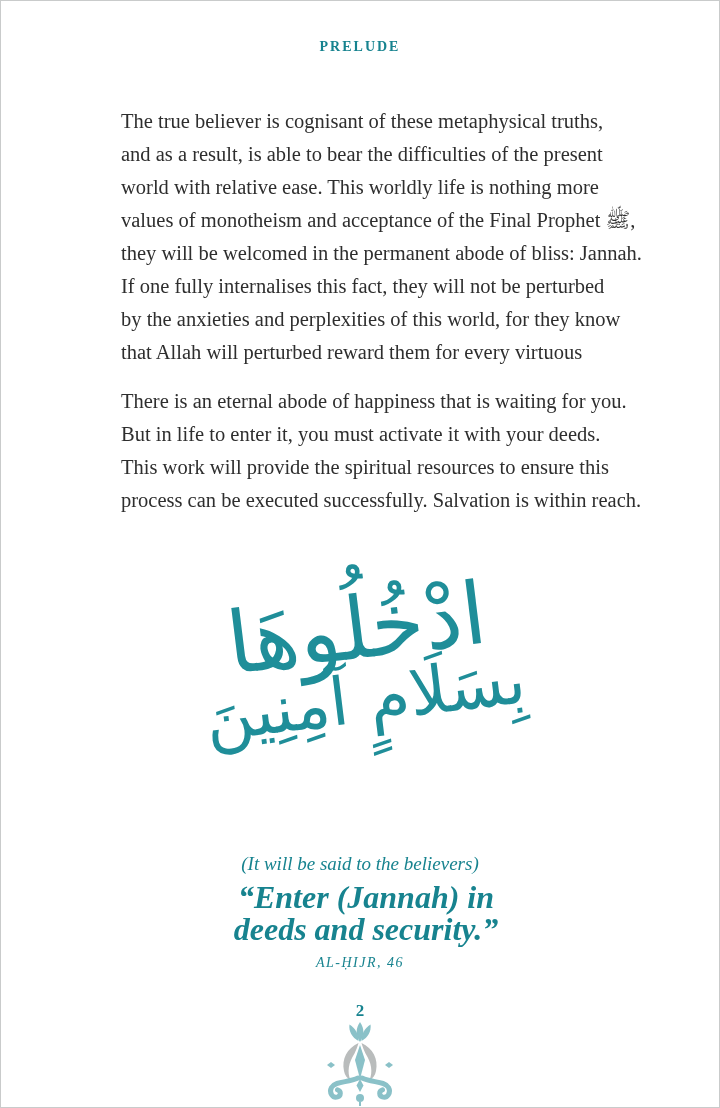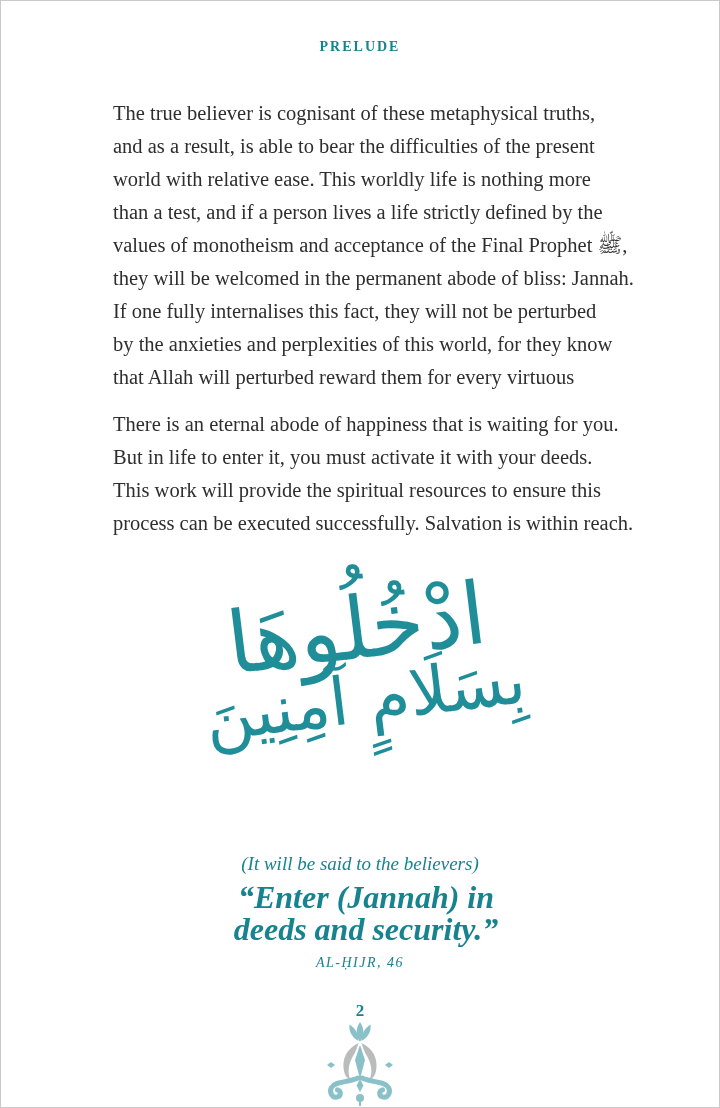--- a/index.html
+++ b/index.html
@@ -29,21 +29,21 @@
   }
 
   
   .body-text {
     position: absolute;
     top: 88px;
     left: 104px;
     width: 532px;
     color: #2e2e2e;
   }
-  .para { margin: 8px; padding: 0; }
+  .para { margin: 16px; padding: 0; }
   .para.second { margin-top: 14px; }
   .text-line {
     display: block;
     white-space: nowrap;
     font-size: 20.5px;
     line-height: 33px;
     font-family: "Liberation Serif", "DejaVu Sans", serif;
   }
 
   
@@ -128,21 +128,20 @@
 
 <div class="page">
 
   <div class="chapter-header">PRELUDE</div>
 
   <div class="body-text">
     <p class="para first">
       <span class="text-line">The true believer is cognisant of these metaphysical truths,</span>
       <span class="text-line">and as a result, is able to bear the difficulties of the present</span>
       <span class="text-line">world with relative ease. This worldly life is nothing more</span>
-      <span class="text-line">than a test, and if a person lives a life strictly defined by the</span>
       <span class="text-line">values of monotheism and acceptance of the Final Prophet ﷺ,</span>
       <span class="text-line">they will be welcomed in the permanent abode of bliss: Jannah.</span>
       <span class="text-line">If one fully internalises this fact, they will not be perturbed</span>
       <span class="text-line">by the anxieties and perplexities of this world, for they know</span>
       <span class="text-line">that Allah will perturbed reward them for every virtuous</span>
     </p>
     <p class="para second">
       <span class="text-line">There is an eternal abode of happiness that is waiting for you.</span>
       <span class="text-line">But in life to enter it, you must activate it with your deeds.</span>
       <span class="text-line">This work will provide the spiritual resources to ensure this</span>

